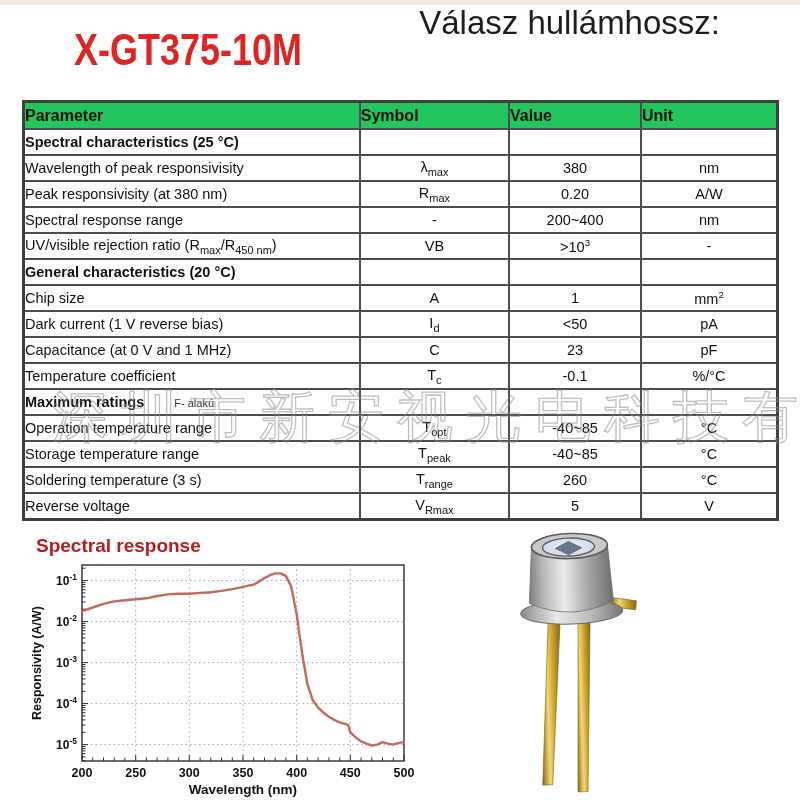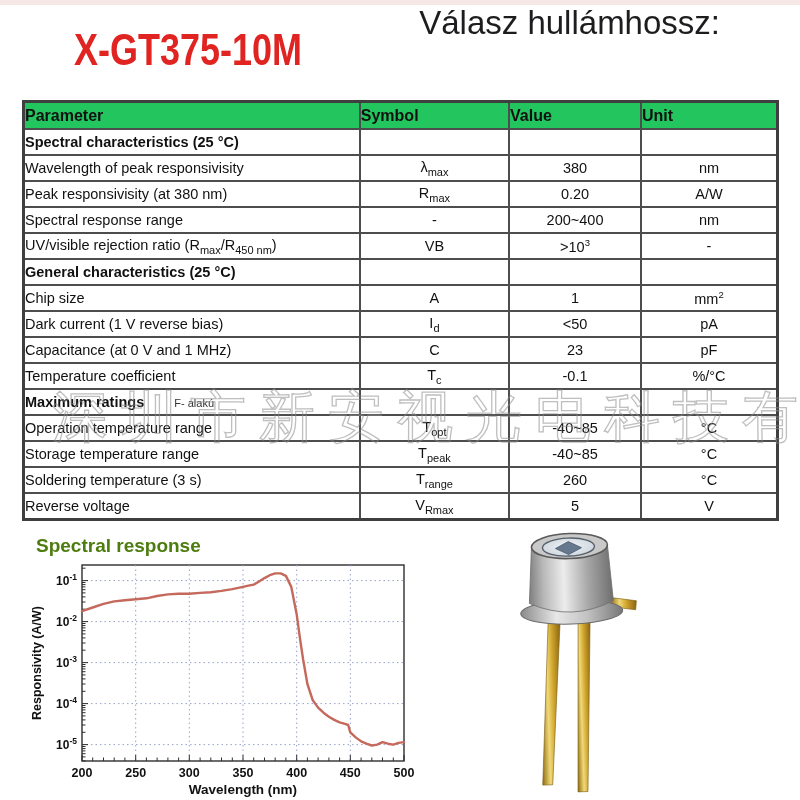--- a/index.html
+++ b/index.html
@@ -32,21 +32,21 @@
   td.center{text-align:center}
   td.section-title{font-weight:bold;font-size:16.5px}
   td sub{font-size:11px}
   td sup{font-size:9.5px}
   .note{font-size:11px;font-weight:normal;color:#333;margin-left:26px;letter-spacing:0}
   .watermark{
     position:absolute;left:52px;top:380px;z-index:6;white-space:nowrap;pointer-events:none;
     font-size:56px;letter-spacing:13px;font-family:"DejaVu Sans",sans-serif;
     color:rgba(255,255,255,0.04);-webkit-text-stroke:1.3px rgba(138,138,138,0.55);
   }
-  .chart-title{position:absolute;left:36px;top:535px;font-size:19px;font-weight:bold;color:#4d7c0f}
+  .chart-title{position:absolute;left:36px;top:535px;font-size:19px;font-weight:bold;color:#b91c1c}
   #spectral-svg{position:absolute;left:28px;top:556px}
   #device-svg{position:absolute;left:450px;top:530px}
   .grid{stroke:#99a2cc;stroke-width:1;stroke-dasharray:1.5 3;fill:none}
   .frame{stroke:#2e2e2e;stroke-width:1.4;fill:#ffffff}
   .tick{stroke:#2e2e2e;stroke-width:1}
   .ticklab{fill:#111;font-family:"Liberation Sans",sans-serif;font-weight:bold}
   .axlab{fill:#111;font-family:"Liberation Sans",sans-serif;font-weight:bold}
   .curve{fill:none;stroke:#c4695c;stroke-width:2.4;stroke-linejoin:round;stroke-linecap:round}
 </style>
 </head>
@@ -100,21 +100,21 @@
         <td class="center">200~400</td>
         <td class="center">nm</td>
       </tr>
       <tr>
         <td class="param">UV/visible rejection ratio (R<sub>max</sub>/R<sub>450 nm</sub>)</td>
         <td class="center">VB</td>
         <td class="center">&gt;10<sup>3</sup></td>
         <td class="center">-</td>
       </tr>
       <tr>
-        <td class="param section-title">General characteristics (25 °C)</td>
+        <td class="param section-title">General characteristics (20 °C)</td>
         <td></td>
         <td></td>
         <td></td>
       </tr>
       <tr>
         <td class="param">Chip size</td>
         <td class="center">A</td>
         <td class="center">1</td>
         <td class="center">mm<sup>2</sup></td>
       </tr>

